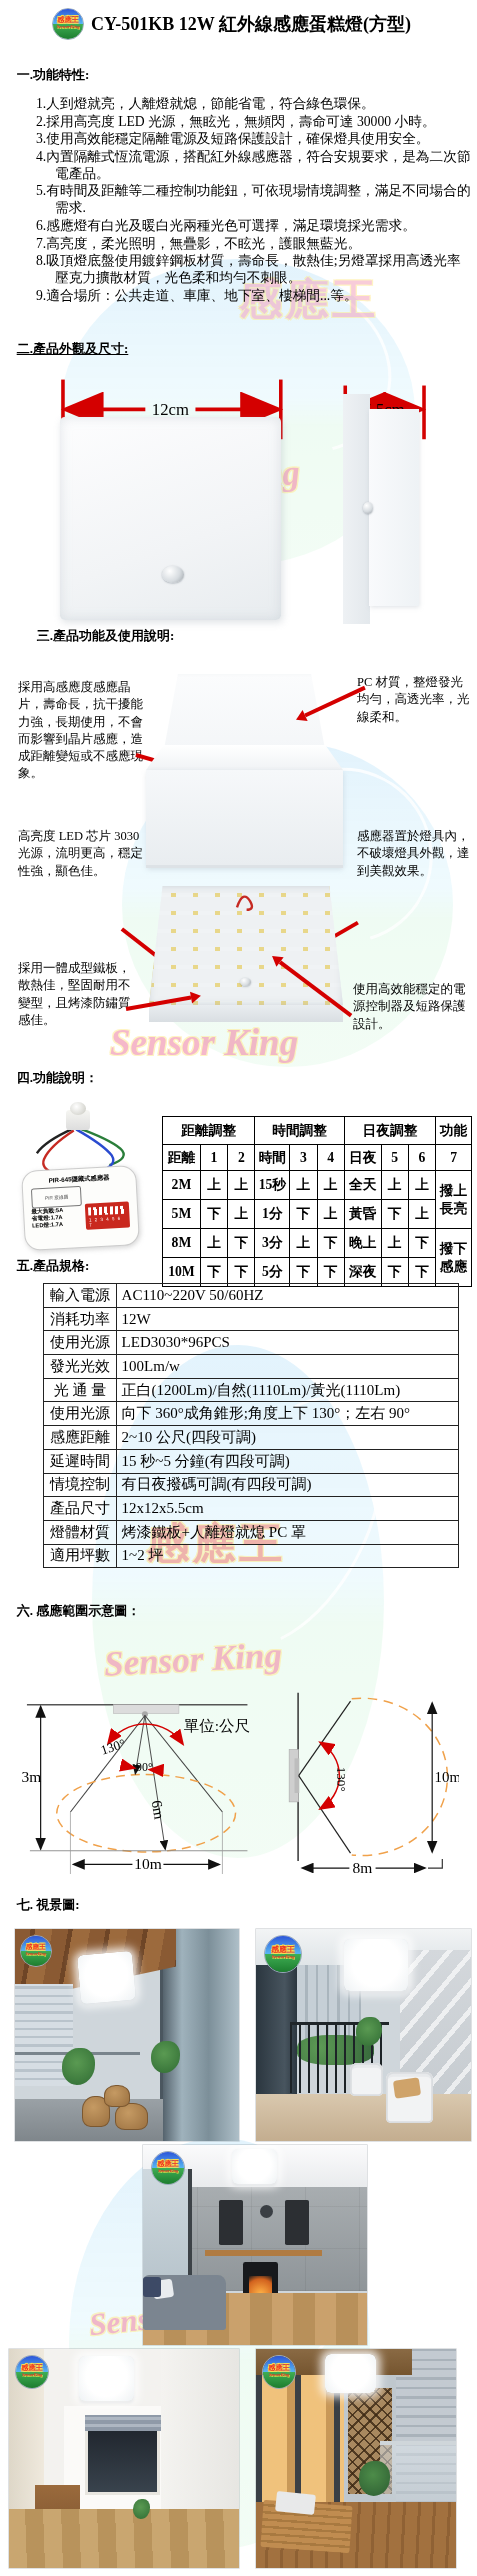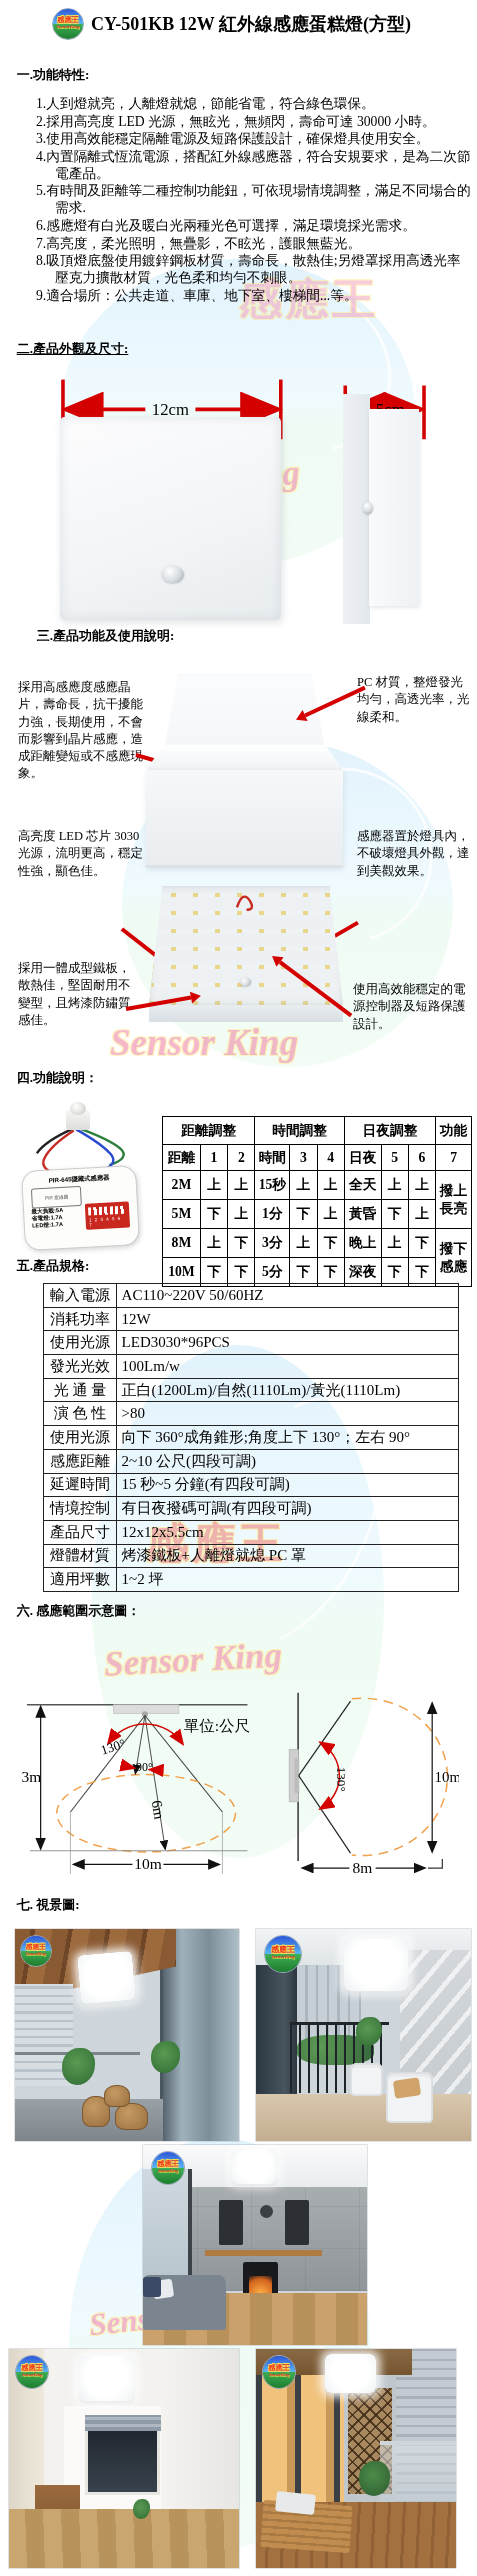--- a/index.html
+++ b/index.html
@@ -372,24 +372,20 @@
         </tr>
     <tr>
           <td class="lbl">發光光效</td>
           <td>100Lm/w</td>
         </tr>
     <tr>
           <td class="lbl">光 通 量</td>
           <td>正白(1200Lm)/自然(1110Lm)/黃光(1110Lm)</td>
         </tr>
     <tr>
-          <td class="lbl">演 色 性</td>
-          <td>&gt;80</td>
-        </tr>
-    <tr>
           <td class="lbl">使用光源</td>
           <td>向下 360°成角錐形;角度上下 130°；左右 90°</td>
         </tr>
     <tr>
           <td class="lbl">感應距離</td>
           <td>2~10 公尺(四段可調)</td>
         </tr>
     <tr>
           <td class="lbl">延遲時間</td>
           <td>15 秒~5 分鐘(有四段可調)</td>

